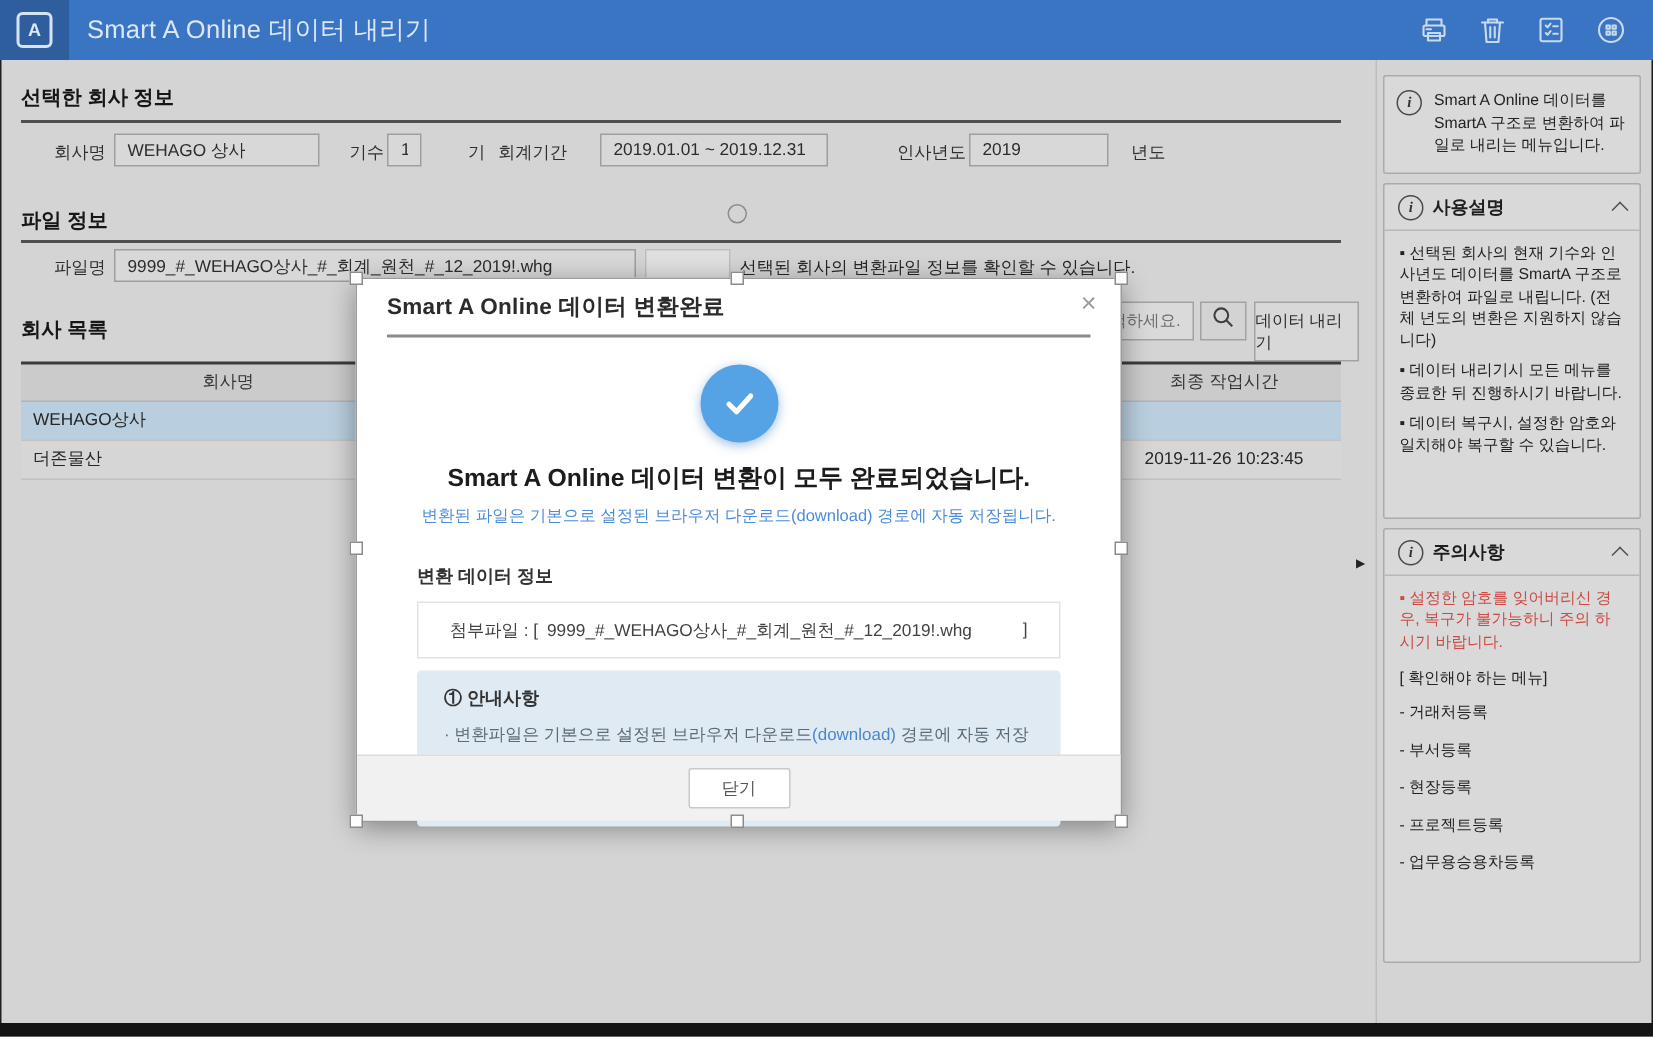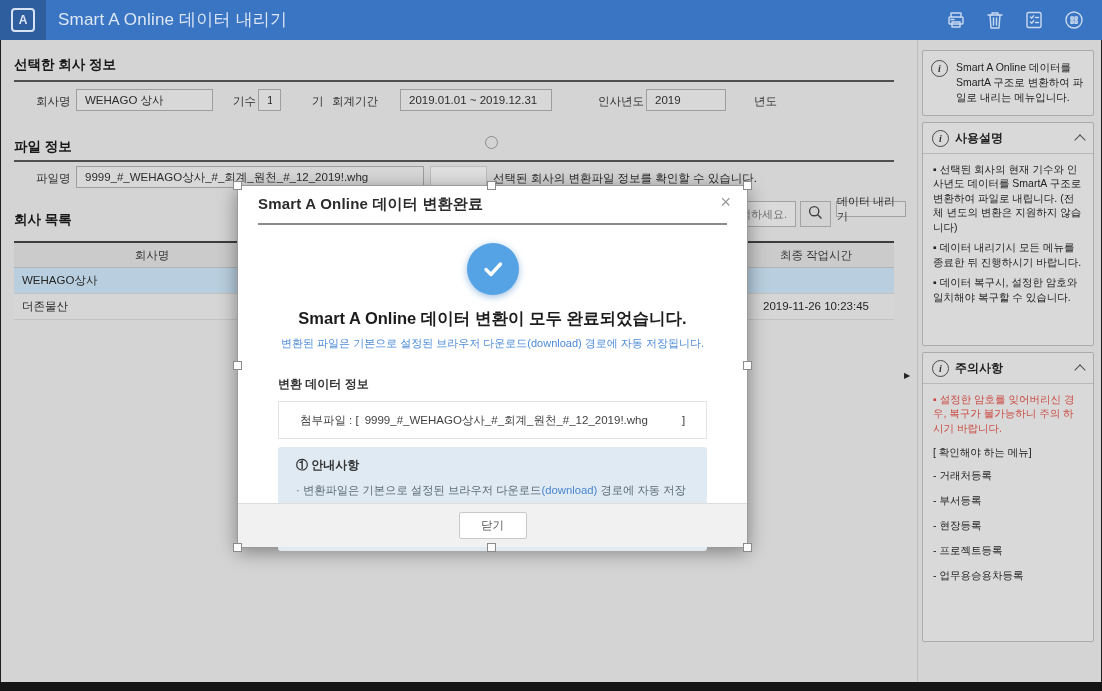--- a/index.html
+++ b/index.html
@@ -32,21 +32,21 @@
   .trow .td-name{position:absolute;left:8px;top:0;height:39px;line-height:25px;}
   .trow .td-time{position:absolute;left:724px;width:156px;top:0;height:25px;line-height:25px;text-align:center;}
   .row-selected{background:#b9cfdf;}
   .row-normal{background:#d6d6d6;}
   
   .search-input{position:absolute;left:618px;top:201px;width:178px;height:26px;box-sizing:border-box;
     background:#dadada;border:1px solid #a2a2a2;text-align:right;padding-right:8px;font-size:11px;color:#6e6e6e;}
   .search-input::placeholder{color:#6e6e6e;opacity:1;}
   .icon-btn{position:absolute;left:800px;top:201px;width:31px;height:26px;box-sizing:border-box;
     background:#d3d3d3;border:1px solid #a2a2a2;display:flex;align-items:center;justify-content:center;}
-  .dl-btn{position:absolute;left:836px;top:201px;width:70px;height:16px;box-sizing:border-box;
+  .dl-btn{position:absolute;left:836px;top:201px;width:70px;height:40px;box-sizing:border-box;
     background:#d8d8d8;border:1px solid #a2a2a2;font-size:11px;color:#2c2c2c;display:flex;align-items:center;justify-content:center;}
   
   .divider-line{position:absolute;left:917px;top:40px;width:1px;height:643px;background:#bdbdbd;}
   .collapse-arrow{position:absolute;left:904px;top:371px;font-size:8px;color:#222;line-height:10px;}
   .panel{position:absolute;left:922px;width:172px;background:#d9d9d9;border:1px solid #ababab;border-radius:2px;box-sizing:border-box;}
   .panel-head{height:30px;display:flex;align-items:center;padding:0 9px;border-bottom:1px solid #b8b8b8;}
   .panel-head .ptitle{font-size:12px;font-weight:bold;color:#1e1e1e;margin-left:6px;flex:1;}
   .chev{width:7px;height:7px;border-top:1.5px solid #4e4e4e;border-right:1.5px solid #4e4e4e;transform:rotate(-45deg);margin-top:3px;}
   .info-ic{width:15px;height:15px;min-width:15px;border:1px solid #4a4a4a;border-radius:50%;
     font-family:"Liberation Serif",serif;font-style:italic;font-weight:bold;font-size:10px;color:#333;
@@ -139,21 +139,21 @@
   <div class="rule" style="top:80px;"></div>
 
   <div class="flabel" style="left:36px;top:94px;">회사명</div>
   <input class="field" style="left: 76px; top: 89px; width: 137px;" readonly="" value="WEHAGO 상사">
   <div class="flabel" style="left:233px;top:94px;">기수</div>
   <input class="field" style="left: 258px; top: 89px; width: 23px; text-align: left;" readonly="" value="12">
   <div class="flabel" style="left:312px;top:94px;">기</div>
   <div class="flabel" style="left:332px;top:94px;">회계기간</div>
   <input class="field" style="left: 400px; top: 89px; width: 152px;" readonly="" value="2019.01.01 ~ 2019.12.31">
   <div class="flabel" style="left:598px;top:94px;">인사년도</div>
-  <input class="field" style="left: 646px; top: 89px; width: 80px;" readonly="" value="2019">
+  <input class="field" style="left: 646px; top: 89px; width: 93px;" readonly="" value="2019">
   <div class="flabel" style="left:754px;top:94px;">년도</div>
 
   <div class="sec-title" style="left:14px;top:138px;">파일 정보</div>
   <div class="rule" style="top:160px;"></div>
 
   <div class="flabel" style="left:36px;top:171px;">파일명</div>
   <input class="field" style="left: 76px; top: 166px; width: 348px;" readonly="" value="9999_#_WEHAGO상사_#_회계_원천_#_12_2019!.whg">
   <div class="field" style="left:430px;top:166px;width:57px;background:#e0e0e0;border-color:#bdbdbd;"></div>
   <div class="helper" style="left:493px;top:171px;">선택된 회사의 변환파일 정보를 확인할 수 있습니다.</div>
 

